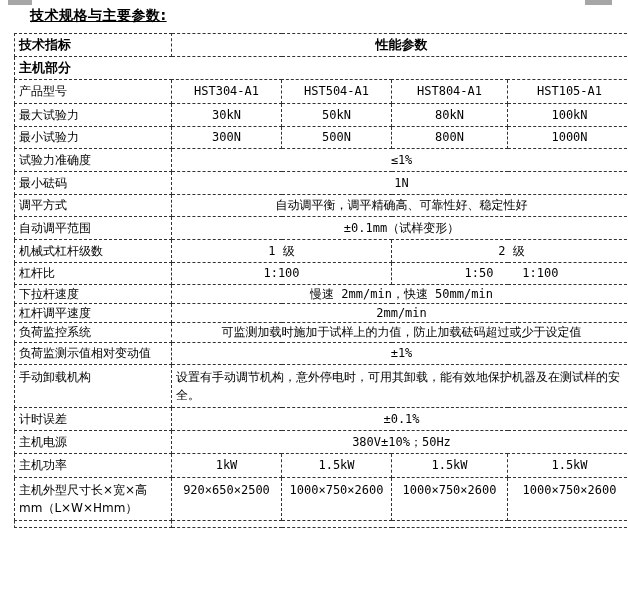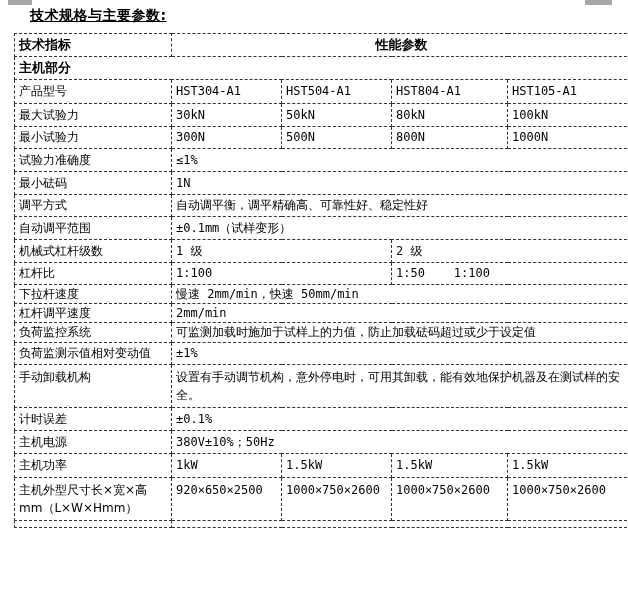--- a/index.html
+++ b/index.html
@@ -35,21 +35,21 @@
   td {
     border: 1px dashed #333;
     padding: 0 4px;
     overflow: hidden;
     line-height: 1.25;
     vertical-align: middle;
     white-space: nowrap;
   }
   td.lbl { text-align: left; }
   td.val {
-    text-align: left;
+    text-align: center;
     font-family: "DejaVu Sans Mono", "DejaVu Sans", sans-serif;
   }
   td.hdr { font-weight: bold; font-size: 13px; }
   td.center { text-align: center; }
   td.wrap { white-space: normal; }
   td.vtop { vertical-align: top; padding-top: 3px; line-height: 18px; }
   td.left { text-align: left; }
   td.pre { white-space: pre; }
   tr.r19 { height: 19px; }
   tr.r20 { height: 20px; }

